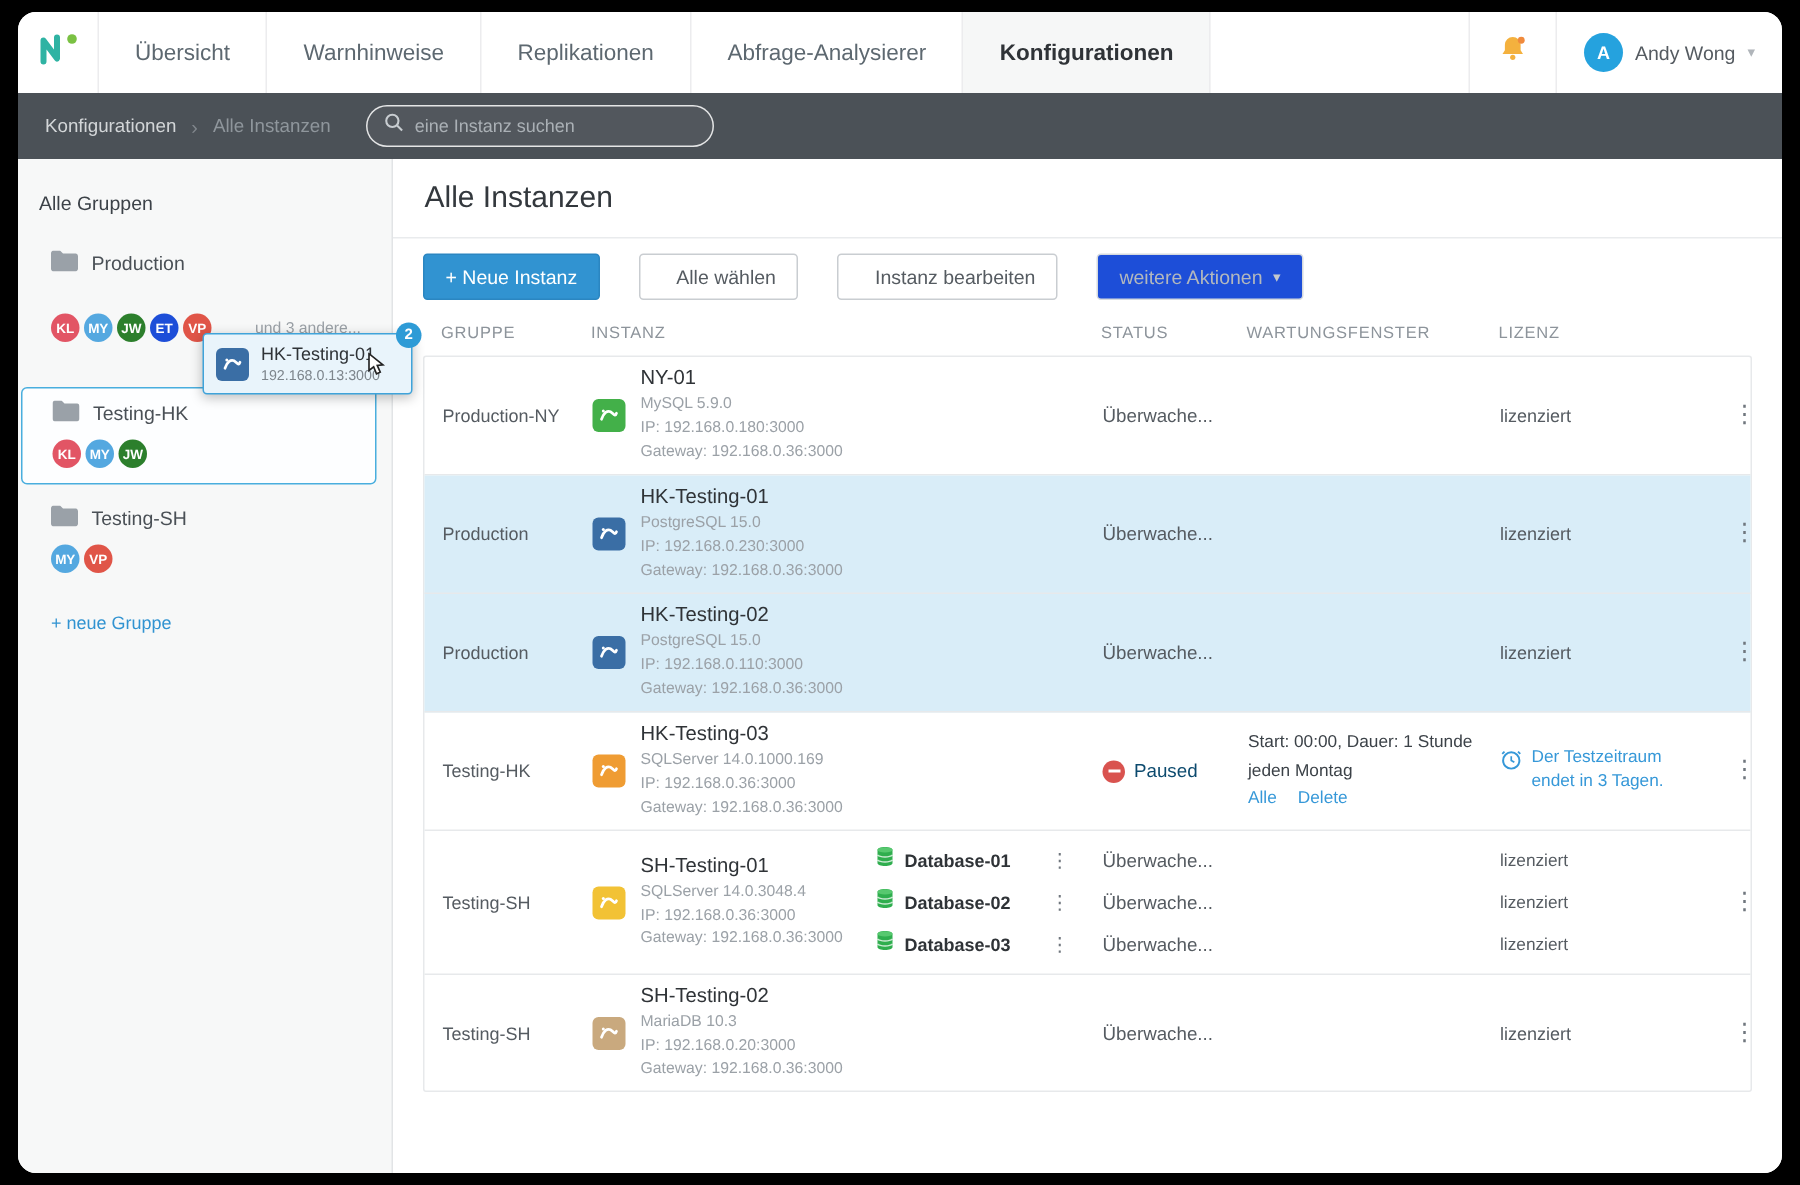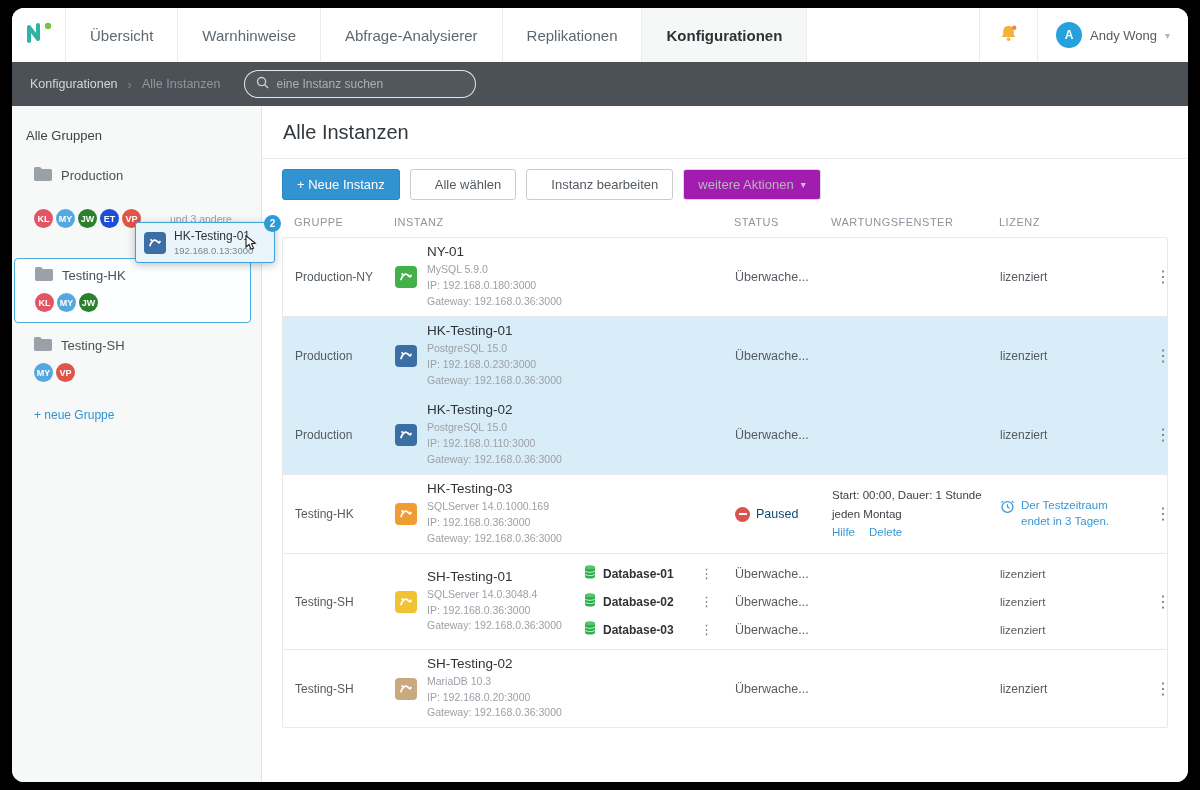--- a/index.html
+++ b/index.html
@@ -59,26 +59,26 @@
   .dc-addr { font-size:9.5px; color:#7d858c; margin-top:2px; }
   .dc-badge { position:absolute; right:-7px; top:-8px; width:17px; height:17px; border-radius:50%;
               background:#2e9bd6; color:#fff; font-size:10px; font-weight:bold;
               display:flex; align-items:center; justify-content:center; }
   .dc-cursor { position:absolute; right:16px; top:12px; }
 
   
   .main { flex:1; background:#fff; overflow:hidden; }
   .main-header { height:53px; display:flex; align-items:center; padding:0 21px; font-size:20px; color:#33383d;
                  border-bottom:1px solid #e9ebed; }
-  .toolbar { display:flex; gap:10px; margin:10px 20px 0; }
+  .toolbar { display:flex; gap:26px; margin:10px 20px 0; }
   .btn { height:31px; padding:0 14px; font-size:13px; border-radius:3px; cursor:pointer;
          font-family:"Liberation Sans", sans-serif; display:flex; align-items:center; gap:7px; }
   .btn-primary { background:#3193d1; color:#fff; border:1px solid #2b86c1; }
   .btn-plain { background:#fff; color:#555b61; border:1px solid #c9cdd1;padding-left:24px; }
-  .btn-disabled { background:#a21caf; color:#b3b8bd; border:1px solid #d6dade; }
+  .btn-disabled { background:#1d4ed8; color:#b3b8bd; border:1px solid #d6dade; }
   .btn-disabled .chev { color:#c3c8cc; }
 
   
   .t-head { display:grid; grid-template-columns:100px 340px 97px 168px 149px 1fr;
             margin:16px 20px 0; padding:0 0 9px 12px; font-size:11px; color:#8d949b; letter-spacing:.5px; }
   .t-body { margin:0 20px; border:1px solid #e7e9eb; border-radius:2px; }
   .t-row { display:grid; grid-template-columns:100px 340px 97px 168px 149px 1fr;
            align-items:center; min-height:79px; padding-left:12px; border-bottom:1px solid #e7e9eb; cursor:pointer; }
   .t-row:last-child { border-bottom:none; }
   .t-row.selected { background:#d9edf8; }
@@ -126,24 +126,24 @@
           </svg>
       </span>
     </div>
     <div class="nav-item">
         <span>Übersicht</span>
       </div>
     <div class="nav-item">
         <span>Warnhinweise</span>
       </div>
     <div class="nav-item">
+        <span>Replikationen</span>
+      </div>
+    <div class="nav-item">
         <span>Abfrage-Analysierer</span>
-      </div>
-    <div class="nav-item">
-        <span>Replikationen</span>
       </div>
     <div class="nav-item active">
         <span>Konfigurationen</span>
       </div>
 
     <div class="topbar-right">
       <div class="bell-box">
         <span>
           <svg width="21" height="21" viewBox="0 0 24 24">
               <path fill="#f4b13e" d="M12 3a6 6 0 0 0-6 6v4.2L4.2 16h15.6L18 13.2V9a6 6 0 0 0-6-6z"></path>
@@ -370,21 +370,21 @@
           <div class="status-cell">
             <div class="paused">
               <span class="paused-ic"></span>
               <span>Paused</span>
             </div>
           </div>
           <div class="maint-cell">
             <div>Start: 00:00, Dauer: 1 Stunde</div>
             <div>jeden Montag</div>
             <div class="maint-links">
-              <span>Hilfe</span>
+              <span>Alle</span>
               <span>Delete</span>
             </div>
           </div>
           <div class="lic-cell">
             <div class="trial">
               <svg width="15" height="15" viewBox="0 0 16 16">
                   <circle cx="8" cy="8.5" r="5.8" fill="none" stroke="#3698d8" stroke-width="1.4"></circle>
                   <path d="M8 5.5 V8.5 L10.2 9.8" stroke="#3698d8" stroke-width="1.2" fill="none"></path>
                   <path d="M3.2 2.2 1.6 3.8 M12.8 2.2 14.4 3.8" stroke="#3698d8" stroke-width="1.3"></path>
                 </svg>

